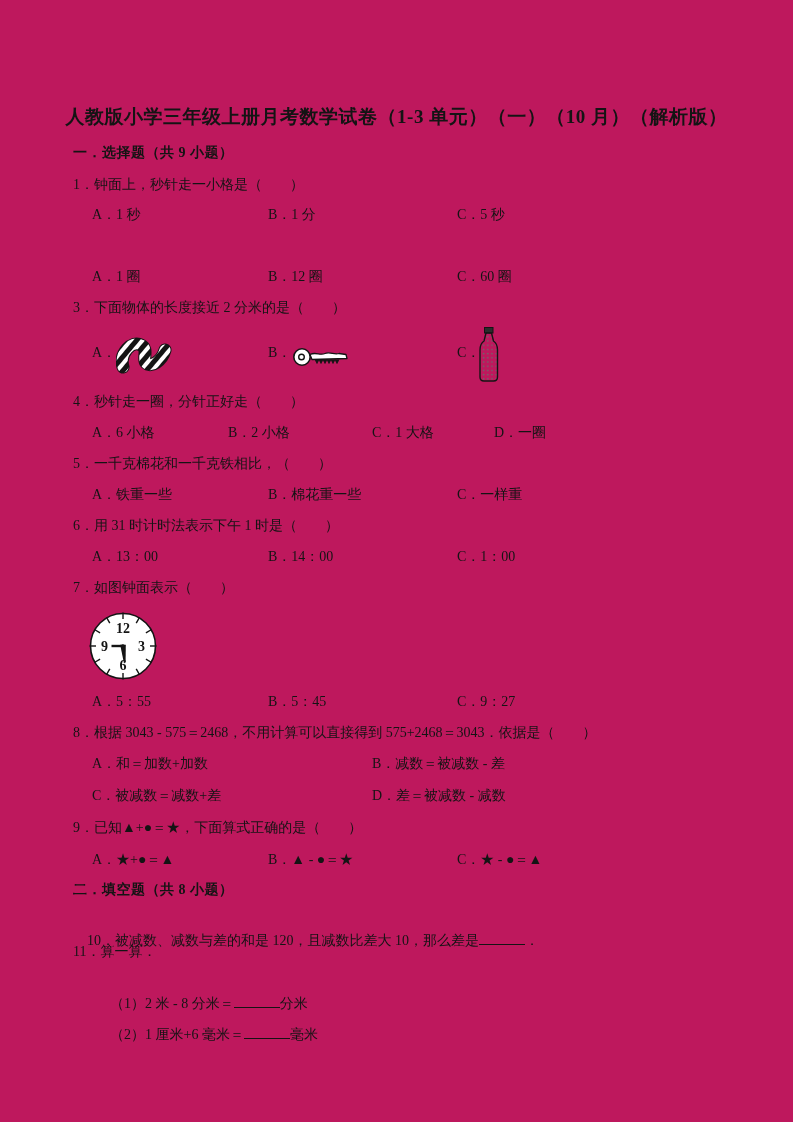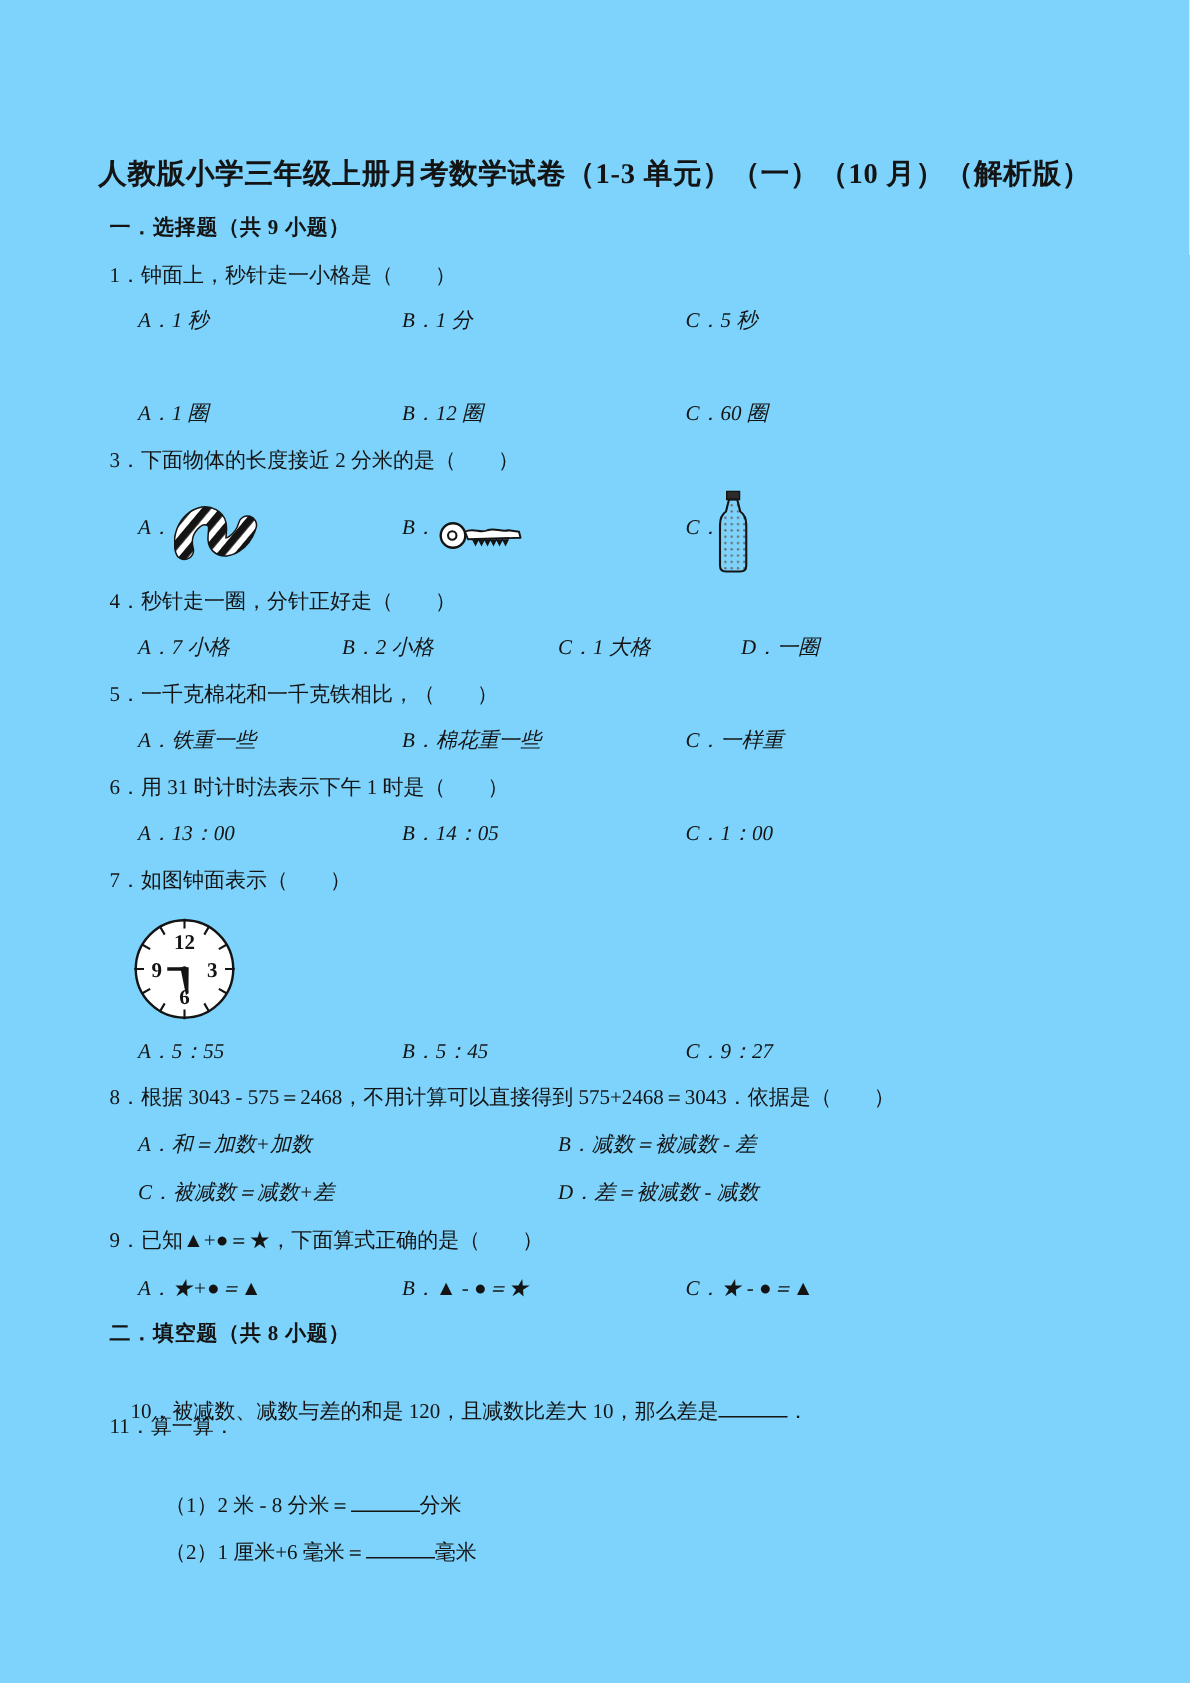--- a/index.html
+++ b/index.html
@@ -1,36 +1,36 @@
 <!DOCTYPE html>
 <html><head>
 <meta charset="utf-8">
 <style>
   html,body{margin:0;padding:0;background:#ffffff;}
   .page{
     position:relative;
     width:793px;height:1122px;
-    background:#7dd3fc;
+    background:#be185d;
     font-family:"Liberation Serif","DejaVu Serif",serif;
     color:#141414;
     overflow:hidden;
   }
   .title{
     position:absolute;top:104px;left:0;width:793px;
     margin:0;text-align:center;
     font-size:19px;font-weight:bold;line-height:26px;
     white-space:pre;letter-spacing:0.5px;
   }
   .line{
     position:absolute;left:73px;
     font-size:14px;line-height:20px;white-space:pre;text-align:center;
   }
   .heading{font-weight:bold;letter-spacing:0.5px;}
   .indent{left:96px;}
-  .optrow{position:absolute;left:0;top:0;width:692px;height:20px;font-style:italic;}
+  .optrow{position:absolute;left:0;top:0;width:692px;height:20px;}
   .opt{position:absolute;font-size:14px;line-height:20px;white-space:pre;}
   .c1{left:92px}.c2{left:268px}.c3{left:457px}
   .d1{left:92px}.d2{left:228px}.d3{left:372px}.d4{left:494px}
   .e1{left:92px}.e2{left:372px}
   .blank{
     display:inline-block;width:46px;height:13px;
     border-bottom:1.4px solid #141414;
   }
   .img{position:absolute;}
 </style>
@@ -86,37 +86,37 @@
       <pattern id="dots" width="4.2" height="4.2" patternUnits="userSpaceOnUse">
         <circle cx="1.4" cy="1.4" r="0.8" fill="#6a6a6a"></circle>
       </pattern>
     </defs>
     <rect x="6.5" y="0.5" width="8.5" height="5.5" fill="#2b2b2b" stroke="#141414"></rect>
     <path d="M8,6 L13.5,6 L15.5,14 C18.5,16 19.5,19 19.5,23 L19.5,50 C19.5,52.5 18,54 15.5,54 L6,54 C3.5,54 2,52.5 2,50 L2,23 C2,19 3,16 6,14 Z" fill="url(#dots)" stroke="#141414" stroke-width="1.4" stroke-linejoin="round"></path>
   </svg>
 
   <div class="line" style="top:392px">4．秒针走一圈，分针正好走（　　）</div>
   <div class="optrow" style="top:423px">
-    <span class="opt d1">A．7 小格</span>
+    <span class="opt d1">A．6 小格</span>
     <span class="opt d2">B．2 小格</span>
     <span class="opt d3">C．1 大格</span>
     <span class="opt d4">D．一圈</span>
   </div>
 
   <div class="line" style="top:454px">5．一千克棉花和一千克铁相比，（　　）</div>
   <div class="optrow" style="top:485px">
     <span class="opt c1">A．铁重一些</span>
     <span class="opt c2">B．棉花重一些</span>
     <span class="opt c3">C．一样重</span>
   </div>
 
   <div class="line" style="top:516px">6．用 31 时计时法表示下午 1 时是（　　）</div>
   <div class="optrow" style="top:547px">
     <span class="opt c1">A．13：00</span>
-    <span class="opt c2">B．14：05</span>
+    <span class="opt c2">B．14：00</span>
     <span class="opt c3">C．1：00</span>
   </div>
 
   <div class="line" style="top:578px">7．如图钟面表示（　　）</div>
 
   <svg class="img" style="left:88px;top:611px" width="70" height="70" viewBox="0 0 70 70">
     <circle cx="35" cy="35" r="32.5" fill="#ffffff" stroke="#141414" stroke-width="1.6"></circle>
     <g stroke="#141414" stroke-width="1.4">
       <line x1="35" y1="1.5" x2="35" y2="8"></line>
       <line x1="35" y1="62" x2="35" y2="68.5"></line>

